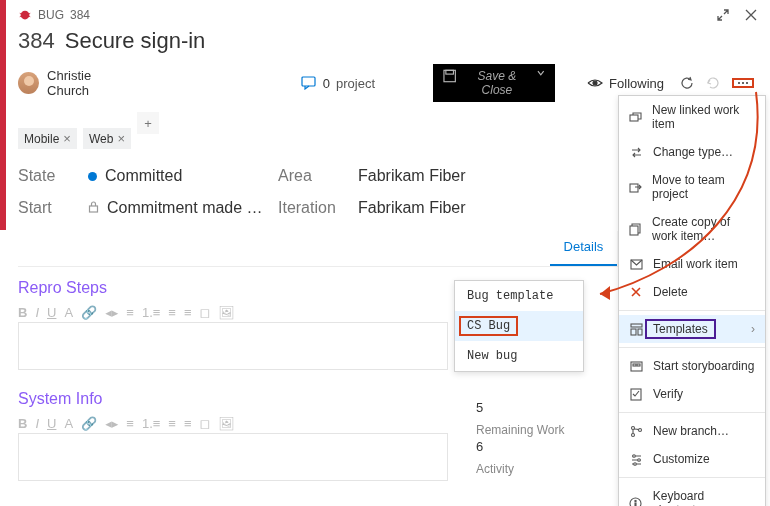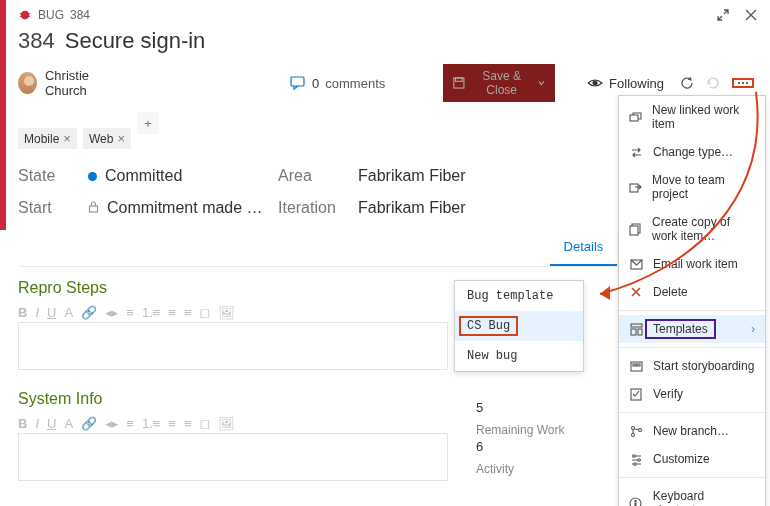--- a/index.html
+++ b/index.html
@@ -77,28 +77,29 @@
   .assignee { color: #333; }
   .comments-block {
     display: flex;
     align-items: center;
     gap: 6px;
     margin-left: 160px;
     color: #555;
   }
   .save-btn {
     margin-left: 50px;
-    background: #7f1d1d;
+    background: #000000;
     color: #a6a6a6;
     border: none;
     padding: 5px 10px;
     display: flex;
-    align-items: center;
+    align-items: flex-start;
     gap: 6px;
     font-size: 12px;
+    font-style: italic;
   }
   .follow-block {
     margin-left: 24px;
     display: flex;
     align-items: center;
     gap: 6px;
     color: #333;
   }
   .icon-btn {
     cursor: pointer;
@@ -180,21 +181,21 @@
   .body-cols {
     display: flex;
     gap: 28px;
     padding: 12px 18px 0;
   }
   .col-left { flex: 0 0 430px; }
   .col-right { flex: 1; }
 
   .section-title {
     font-size: 16px;
-    color: #4d7c0f;
+    color: #8b5cf6;
     margin-bottom: 8px;
     font-weight: 400;
   }
   .rte-toolbar {
     display: flex;
     gap: 8px;
     color: #bdbdbd;
     font-size: 13px;
     align-items: center;
     margin-bottom: 2px;
@@ -339,21 +340,21 @@
   <div class="meta-row">
     <span class="avatar"></span>
     <span class="assignee">Christie Church</span>
 
     <div class="comments-block">
       <svg width="16" height="14" viewBox="0 0 16 14" fill="none" stroke="#0078d4" stroke-width="1.2">
           <rect x="1" y="1" width="13" height="9" rx="1"></rect>
           <path d="M4 10 L4 13 L8 10"></path>
         </svg>
       <span style="color:#333">0</span>
-      <span>comments</span>
+      <span>project</span>
     </div>
 
     <button class="save-btn">
       <svg width="14" height="14" viewBox="0 0 14 14" fill="none" stroke="#b6b6b6" stroke-width="1.2">
           <rect x="1" y="1" width="12" height="12"></rect>
           <rect x="3" y="1" width="8" height="4"></rect>
         </svg>
       <span>Save &amp; Close</span>
       <svg width="8" height="8" viewBox="0 0 8 8">
           <path d="M1 2 L4 6 L7 2" fill="none" stroke="#b6b6b6" stroke-width="1.2"></path>

